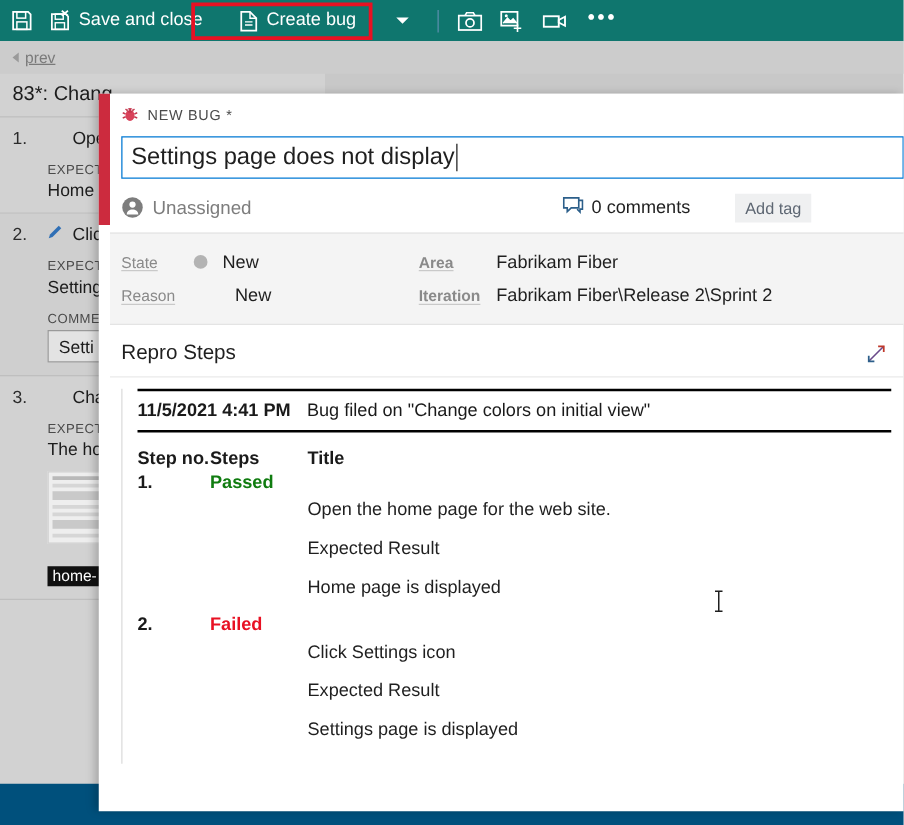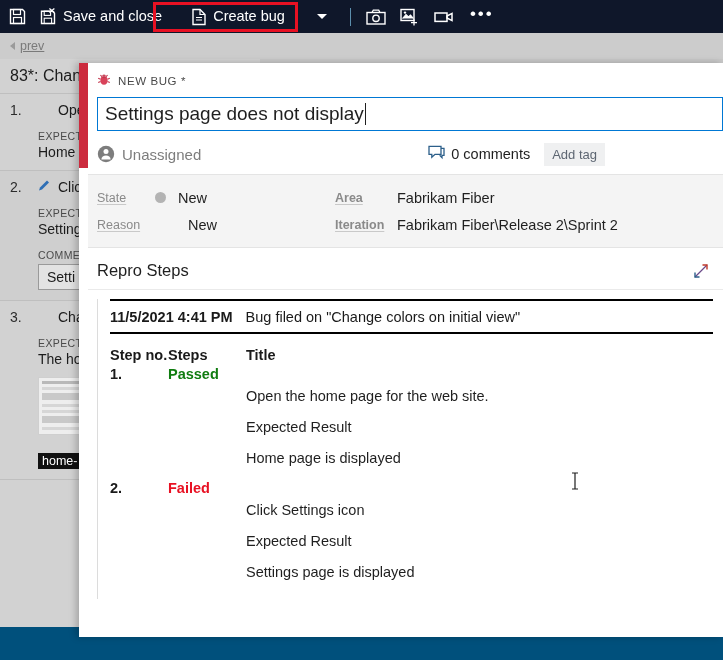--- a/index.html
+++ b/index.html
@@ -10,21 +10,21 @@
     overflow: hidden;
     font-family: "Liberation Sans", sans-serif;
     background: #ffffff;
     position: relative;
   }
   #root { position: relative; width: 723px; height: 660px; overflow: hidden; }
 
   
   .toolbar {
     position: absolute; left: 0; top: 0; width: 723px; height: 33px;
-    background: #0f172a;
+    background: #0f766e;
     display: flex; align-items: center;
     color: #ffffff;
   }
   .tb-btn {
     display: flex; align-items: center; gap: 6px;
     height: 33px; padding: 0 7px;
     color: #ffffff; font-size: 14.5px; white-space: nowrap;
     cursor: default;
   }
   .tb-btn .lbl { line-height: 1; position: relative; top: 0px; }
@@ -105,21 +105,21 @@
     background: #111111; color: #ffffff; font-size: 12.5px;
     display: inline-block; padding: 1px 4px;
   }
   .bg-bottom {
     position: absolute; left: 0; top: 627px; width: 723px; height: 33px;
     background: #00507c;
   }
 
   
   .dialog {
-    position: absolute; left: 79px; top: 63px; width: 644px; height: 574px;
+    position: absolute; left: 79px; top: 75px; width: 644px; height: 574px;
     background: #ffffff;
     box-shadow: -3px 0 7px rgba(0,0,0,.22);
   }
   .red-rail {
     position: absolute; left: 0; top: 0; width: 9px; height: 105px;
     background: #cc2b3e;
   }
   .dlg-inner { position: absolute; left: 9px; top: 0; right: 0; bottom: 0; }
 
   .dlg-head { padding: 10px 0 0 9px; background: #ffffff; }
@@ -132,21 +132,21 @@
     border: 1px solid #0078d4; height: 34px; box-sizing: border-box;
     display: flex; align-items: center; padding-left: 7px;
     font-size: 19px; color: #1f1f1f; background: #ffffff;
     position: relative;
   }
   .caret {
     display: inline-block; width: 1px; height: 22px; background: #1f1f1f;
     margin-left: 1px;
   }
   .meta-row {
-    display: flex; align-items: center; height: 40px; margin-top: 3px;
+    display: flex; align-items: center; height: 40px; margin-top: 3px; gap: 22px;
   }
   .assigned { display: flex; align-items: center; gap: 7px; font-size: 15px; color: #7d7d7d; }
   .avatar-ic { width: 18px; height: 18px; }
   .comments {
     display: flex; align-items: center; gap: 6px;
     font-size: 14.5px; color: #1f1f1f;
     margin-left: 227px;
   }
   .addtag {
     margin-left: 14px; background: #eff0f1; color: #5d6672;

